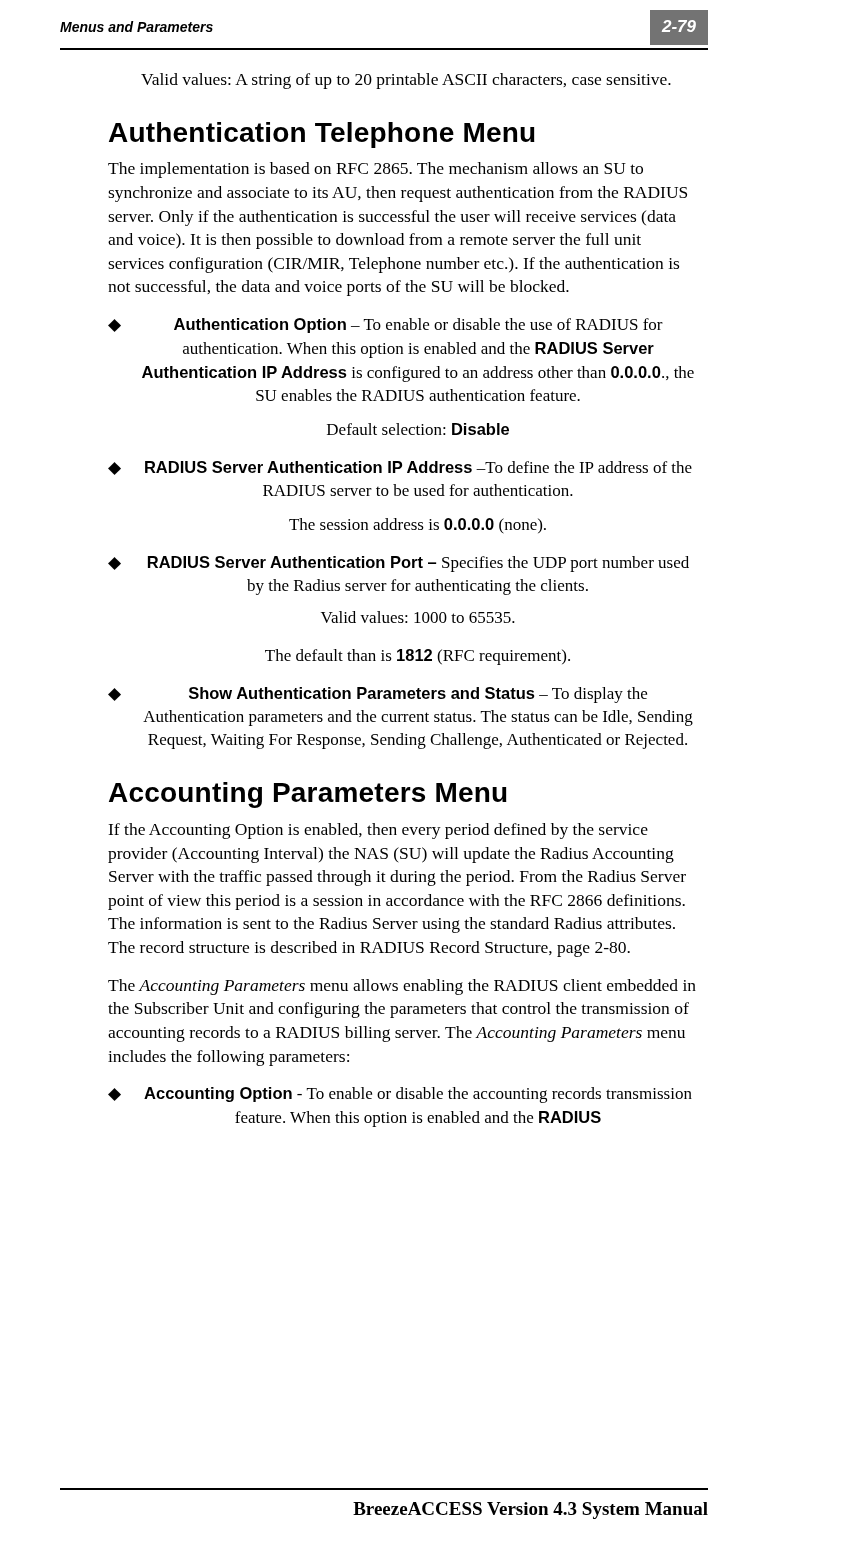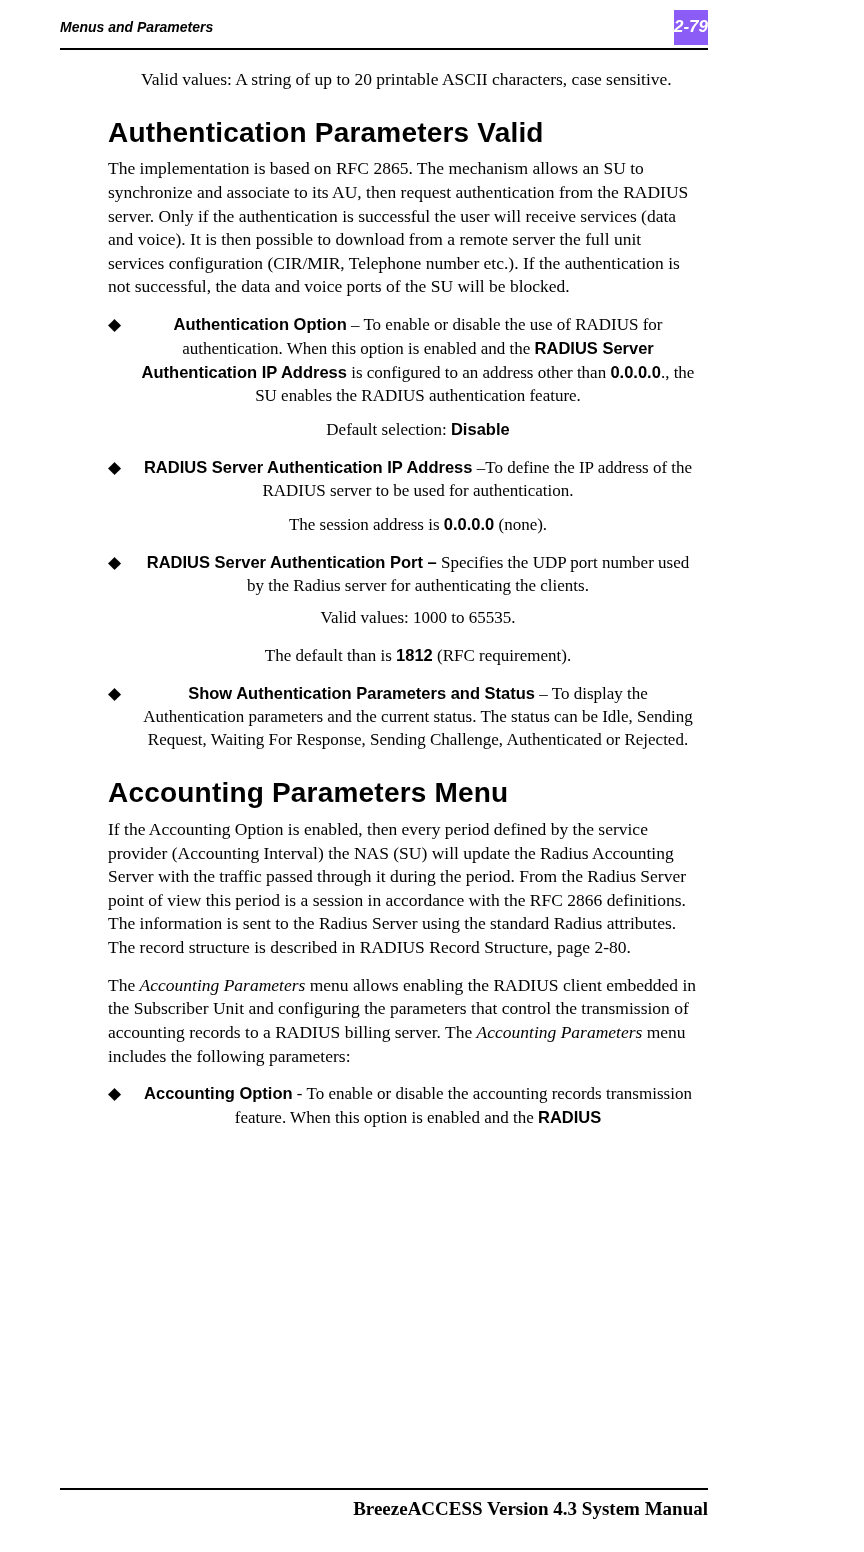--- a/index.html
+++ b/index.html
@@ -26,27 +26,27 @@
     align-items: center;
     padding: 10px 60px 0 60px;
   }
   .header-left {
     font-family: "Arial Black", Arial, sans-serif;
     font-style: italic;
     font-weight: bold;
     font-size: 14px;
   }
   .header-right {
-    background: #8b5cf6;
+    background: #737373;
     color: #fff;
     font-family: "Arial", sans-serif;
     font-style: italic;
     font-weight: bold;
     font-size: 17px;
-    padding: 6px 0;
+    padding: 6px 12px;
   }
   .header-rule {
     border: 0;
     border-top: 2px solid #000;
     margin: 3px 60px 0 60px;
   }
   .content {
     padding: 18px 70px 0 108px;
   }
   .para {
@@ -110,21 +110,21 @@
     <div class="header-left">Menus and Parameters</div>
     <div class="header-right">2-79</div>
   </div>
   <hr class="header-rule">
 
   <div class="content">
 
     <p class="para">Valid values: A string of up to 20 printable ASCII characters, case sensitive.</p>
 
 
-    <h2 class="section">Authentication Parameters Valid</h2>
+    <h2 class="section">Authentication Telephone Menu</h2>
 
     <p class="para" style="margin-left:0">The implementation is based on RFC 2865. The mechanism allows an SU to synchronize and associate to its AU, then request authentication from the RADIUS server. Only if the authentication is successful the user will receive services (data and voice). It is then possible to download from a remote server the full unit services configuration (CIR/MIR, Telephone number etc.). If the authentication is not successful, the data and voice ports of the SU will be blocked.</p>
 
     <ul class="diamond" style="margin-left:0">
       <li>
         <span class="bold">Authentication Option</span><span> – To enable or disable the use of RADIUS for authentication. When this option is enabled and the </span><span class="bold">RADIUS Server Authentication IP Address</span><span> is configured to an address other than </span><span class="bold">0.0.0.0</span><span>., the SU enables the RADIUS authentication feature.</span>
         <div class="li-para">
           <span>Default selection: </span><span class="bold">Disable</span>
         </div>
       </li>

